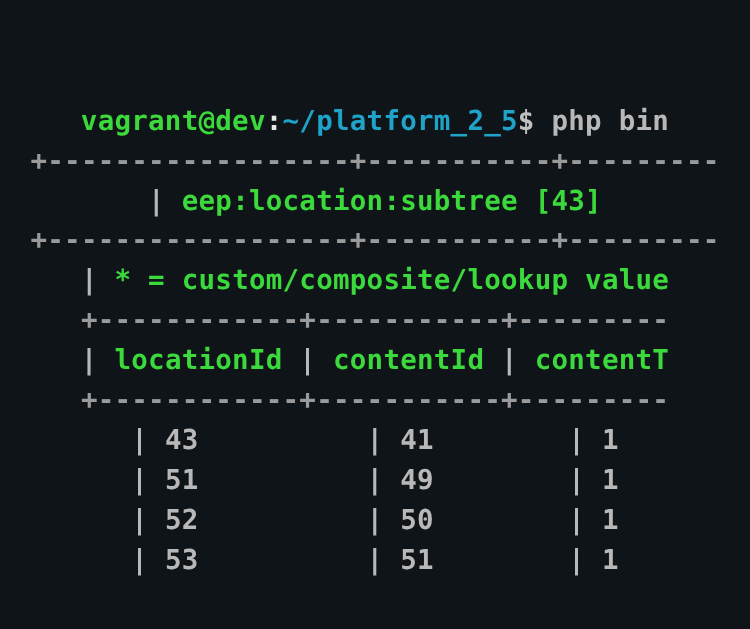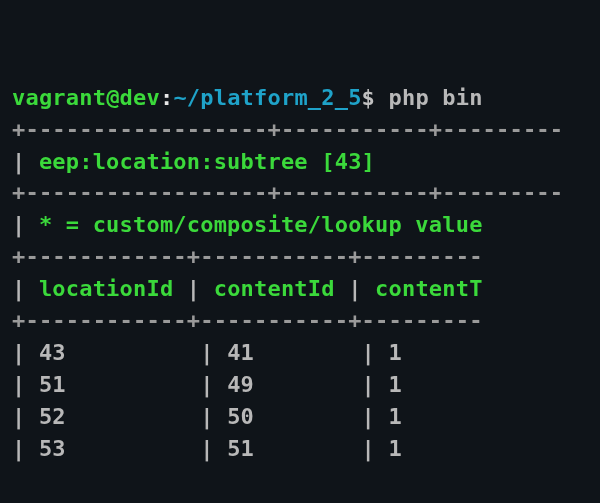--- a/index.html
+++ b/index.html
@@ -1,15 +1,15 @@
 <!DOCTYPE html>
 <html><head>
   <meta charset="utf-8">
   <style>
-    * { margin: 0; padding: 0; box-sizing: border-box; }
+    * { margin: 0; padding: 0; box-sizing: border-box; text-align: center; }
     body {
       background: #0f1419;
       font-family: 'Menlo', 'Monaco', 'Consolas', monospace;
       font-size: 22px;
       line-height: 1.45;
       font-weight: 600;
       color: #c0c0c0;
       padding: 18px 12px;
       width: 600px;
       height: 503px;

